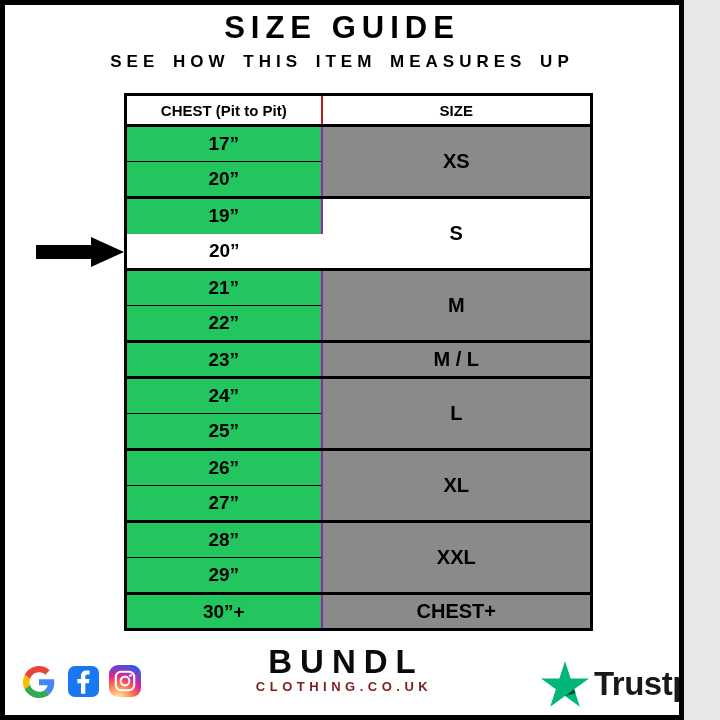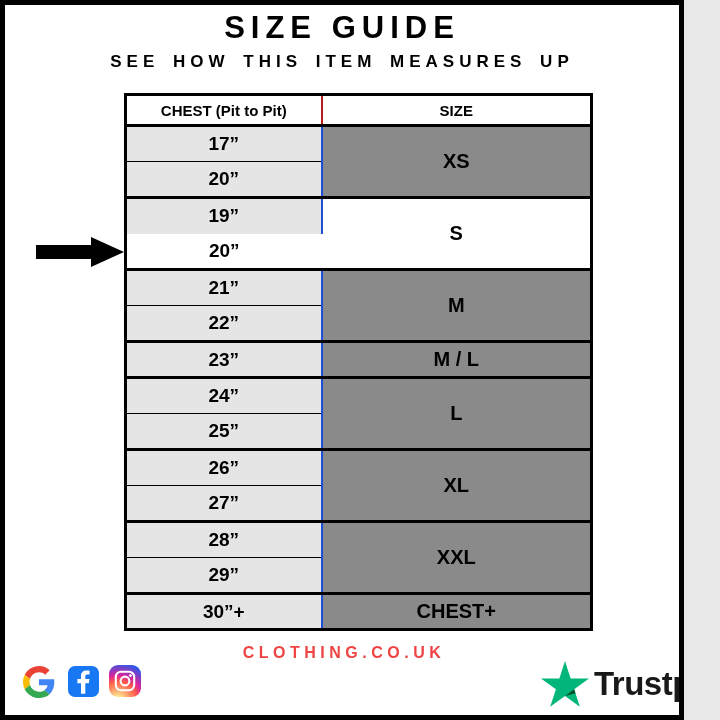--- a/index.html
+++ b/index.html
@@ -34,21 +34,21 @@
   .size-table tbody tr { height: 36px; }
   .size-table th {
     background: #fff; color: #000; font-weight: bold; font-size: 15px;
     text-align: center; vertical-align: middle;
     border-bottom: 3px solid #000;
   }
   .size-table th.col-size { border-left: 2px solid #b91c1c; }
   .size-table td {
     color: #000; font-weight: bold; text-align: center; vertical-align: middle;
   }
-  .size-table td.chest { background: #e5e5e5; font-size: 19px; border-right: 2px solid #1d4ed8; }
+  .size-table td.chest { background: #22c55e; font-size: 19px; border-right: 2px solid #a21caf; }
   .size-table td.size  { background: #8a8a8a; font-size: 20px; }
   .size-table td.bb-thin  { border-bottom: 1px solid #000; }
   .size-table td.bb-thick { border-bottom: 3px solid #000; }
   .size-table tr.hl td.chest { background: #ffffff; border-right: none; }
   .size-table td.size.hl { background: #ffffff; }
   .arrow {
     position: absolute; left: 36px; top: 237px; width: 88px; height: 30px;
   }
   
   .social { position: absolute; left: 23px; top: 664px; height: 34px; display: flex; align-items: center; }
@@ -63,22 +63,22 @@
     background: radial-gradient(circle at 28% 110%, #fdf497 0%, #fdf497 5%, #fd5949 45%, #d6249f 60%, #285AEB 90%);
     display: flex; align-items: center; justify-content: center;
   }
   .icon-ig svg { width: 24px; height: 24px; }
   .brand { position: absolute; left: 0; right: 0; top: 645px; text-align: center; }
   .brand-name {
     font-size: 33px; font-weight: bold; letter-spacing: 8px;
     color: #0a0a0a; line-height: 34px; margin-left: 8px;
   }
   .brand-domain {
-    font-size: 16px; font-weight: bold; letter-spacing: 4.5px;
-    color: #ef4444; line-height: 14px; margin-top: 1px; margin-left: 4px;
+    font-size: 13px; font-weight: bold; letter-spacing: 4.5px;
+    color: #7f1d1d; line-height: 14px; margin-top: 1px; margin-left: 4px;
   }
   .trustpilot {
     position: absolute; left: 541px; top: 661px; height: 46px;
     display: flex; align-items: center;
   }
   .tp-star { width: 48px; height: 46px; }
   .tp-text {
     font-size: 33px; font-weight: bold; color: #191919;
     letter-spacing: -0.5px; margin-left: 5px; line-height: 46px;
   }
@@ -176,20 +176,21 @@
     <span class="icon-ig">
       <svg viewBox="0 0 24 24">
         <rect x="2.8" y="2.8" width="18.4" height="18.4" rx="5.2" fill="none" stroke="#ffffff" stroke-width="2.1"></rect>
         <circle cx="12" cy="12" r="4.4" fill="none" stroke="#ffffff" stroke-width="2.1"></circle>
         <circle cx="17.4" cy="6.6" r="1.45" fill="#ffffff"></circle>
       </svg>
     </span>
   </div>
 
   <div class="brand">
+    <div class="brand-name">BUNDL</div>
     <div class="brand-domain">CLOTHING.CO.UK</div>
   </div>
 
   <div class="trustpilot">
     <svg class="tp-star" viewBox="0 0 46 44">
       <path fill="#00B67A" d="M46 16.8H28.4L23 0l-5.4 16.8L0 16.8l14.3 10.3-5.5 16.7L23 33.5l14.2 10.3-5.4-16.7L46 16.8z"></path>
       <path fill="#005128" d="M33.1 30.9l-1.3-3.8-8.8 6.4z"></path>
     </svg>
     <span class="tp-text">Trustpilot</span>
   </div>

